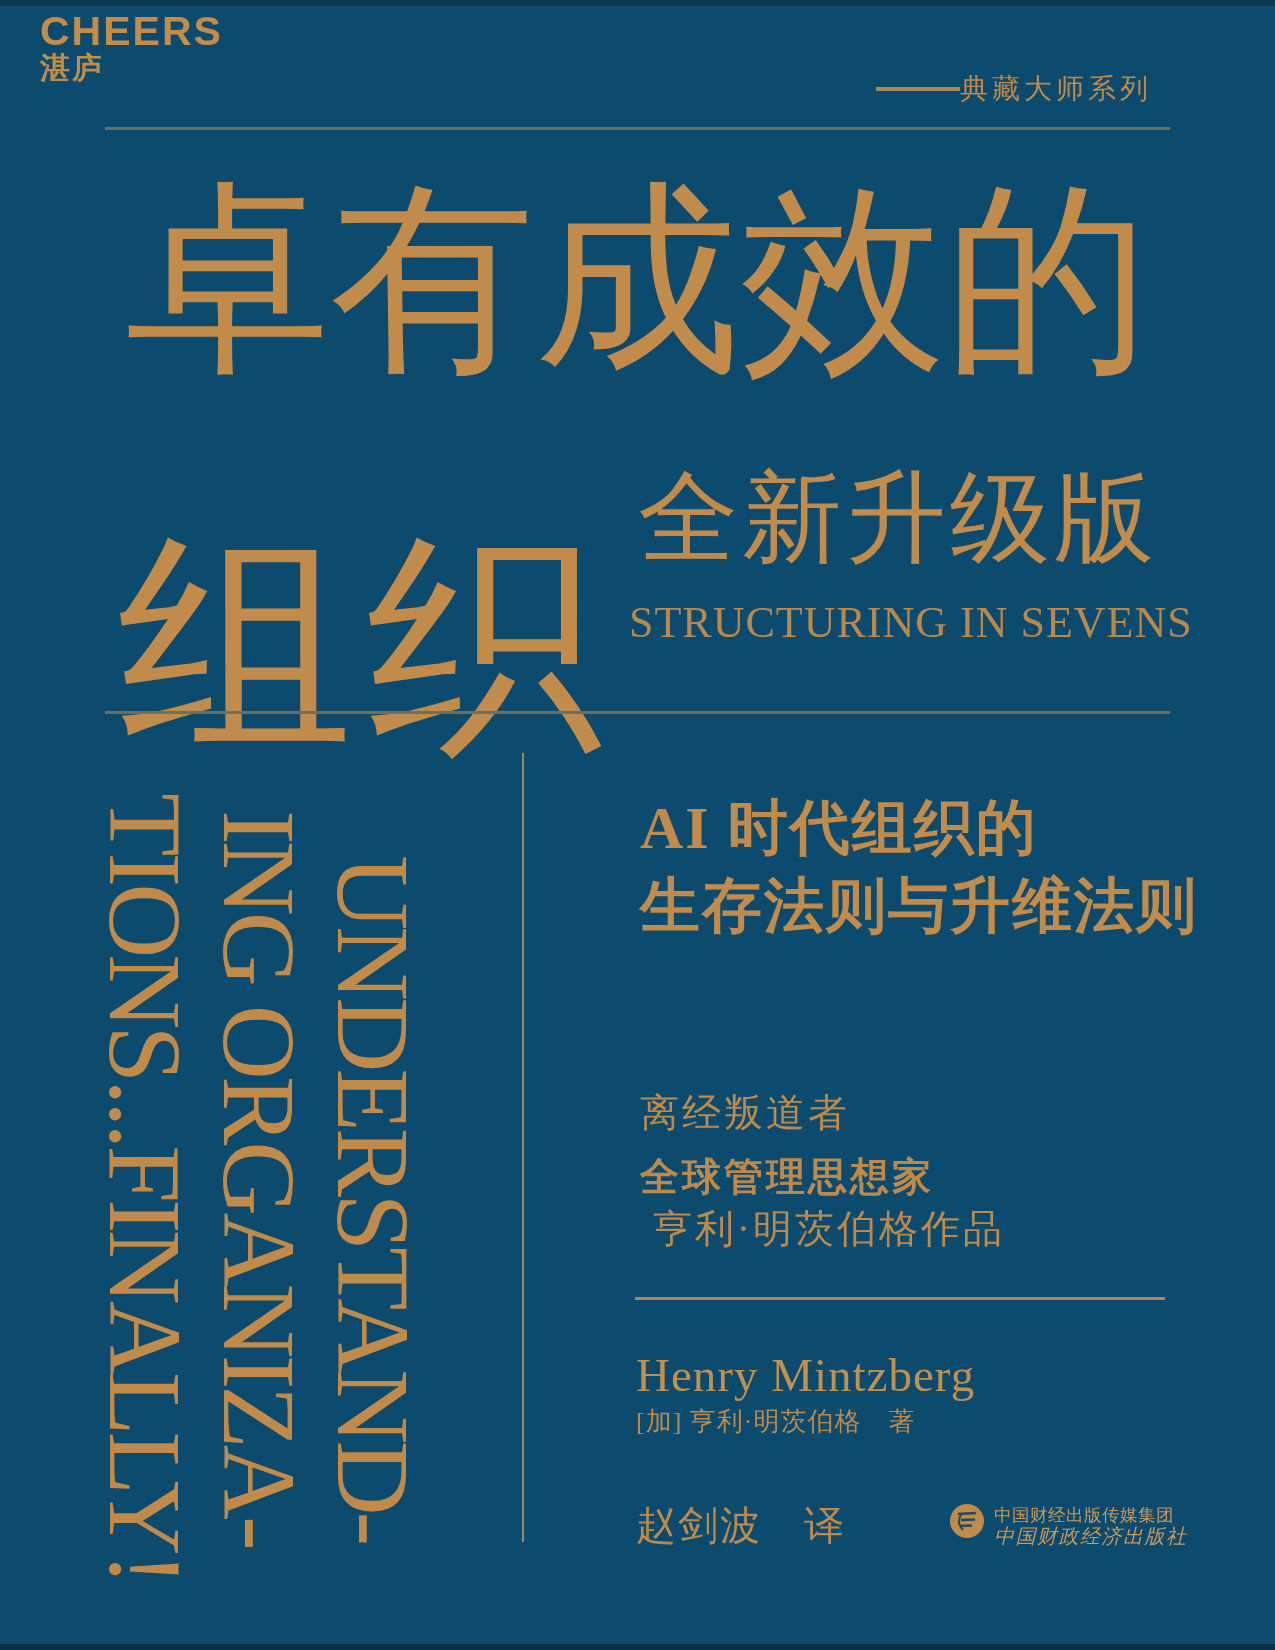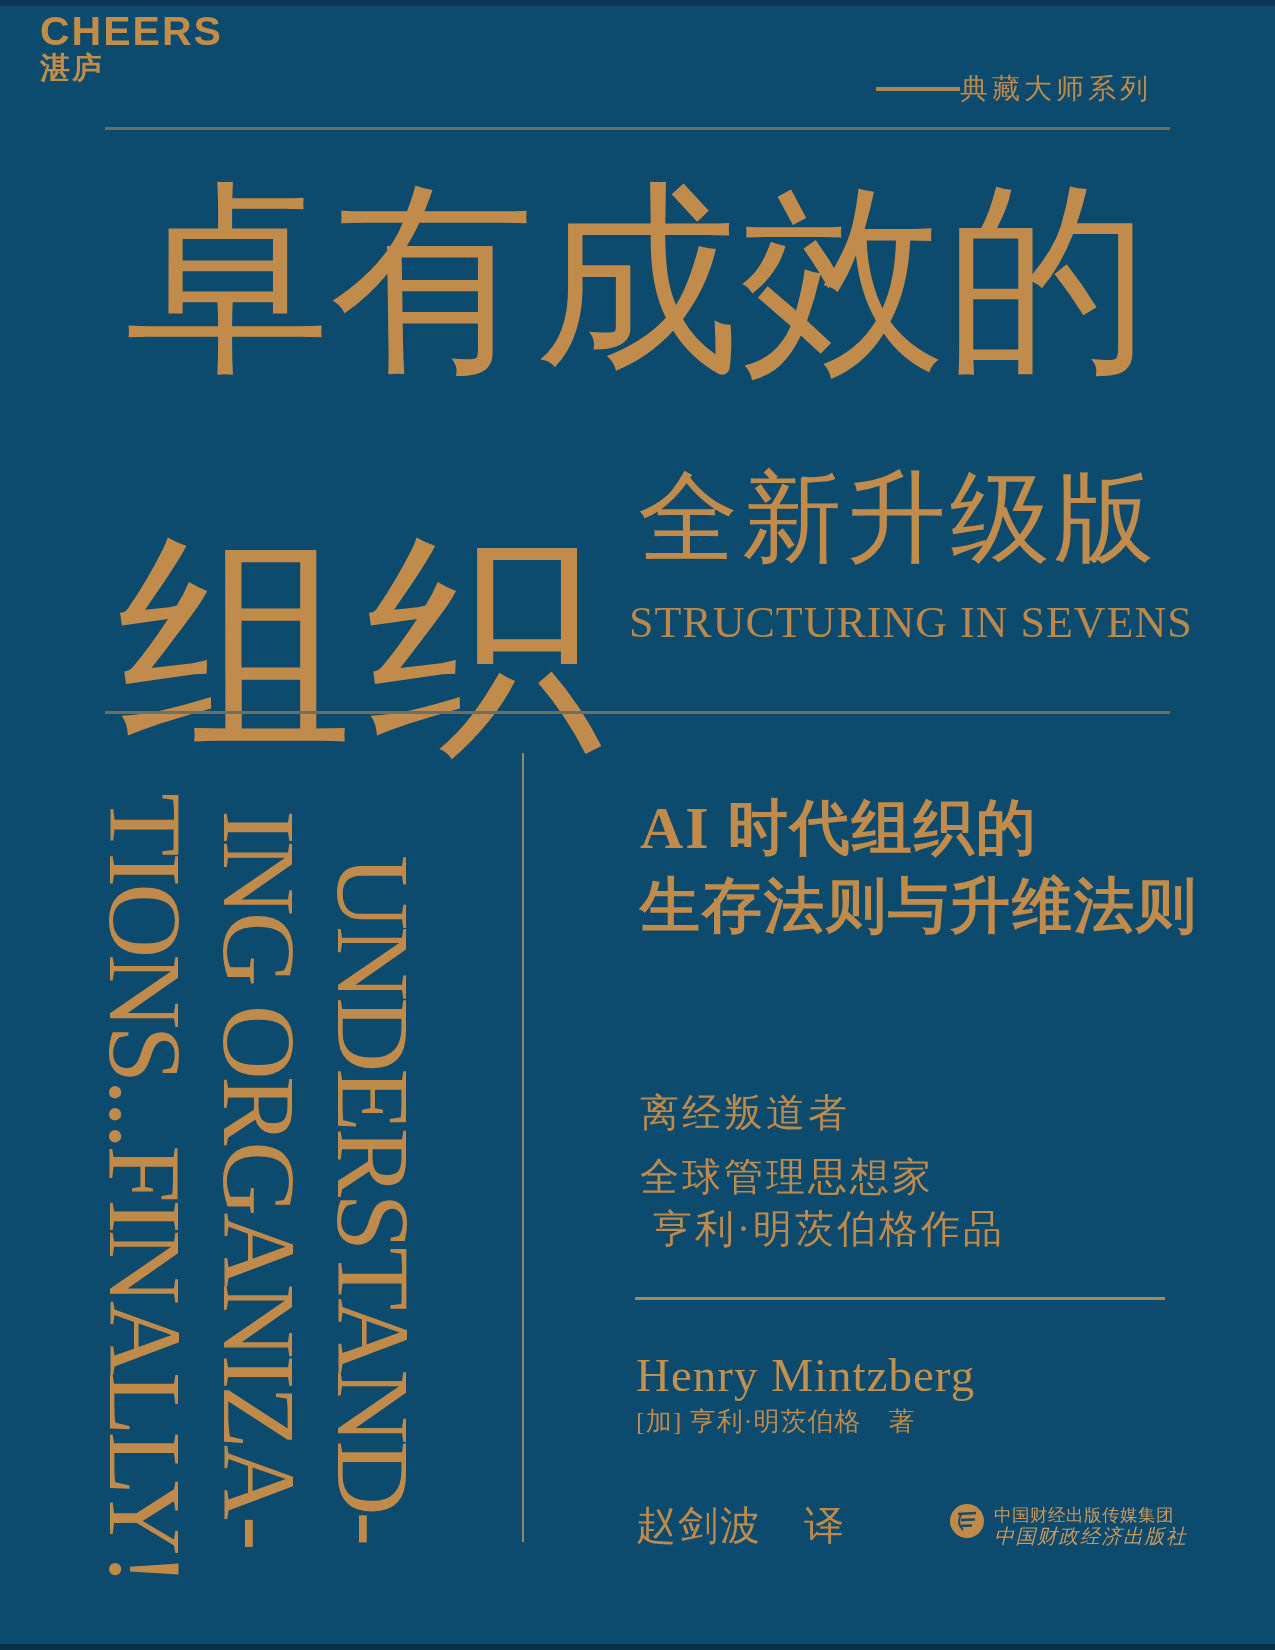--- a/index.html
+++ b/index.html
@@ -39,21 +39,21 @@
     font-size:104px;line-height:114px;letter-spacing:-4px;color:#c08a4a;
     white-space:nowrap;}
   .vcol1{padding-top:105px;}
   .vcol2{padding-top:60px;}
   .vcol3{padding-top:43px;}
   
   .sub1{left:640px;top:788px;font-size:60px;letter-spacing:2px;font-weight:600;white-space:nowrap;text-align:right;}
   .sub2{left:640px;top:866px;font-size:60px;letter-spacing:2px;font-weight:600;white-space:nowrap;}
   .blurb{font-size:39px;letter-spacing:3px;color:#bd8a4c;white-space:nowrap;}
   .b1a{left:640px;top:1006px;} .b1b{left:640px;top:1086px;}
-  .b2a{left:640px;top:1150px;} .b2b{left:640px;top:1202px;margin-left:13px;}
+  .b2a{left:640px;top:1150px;font-weight:bold;} .b2b{left:640px;top:1202px;margin-left:13px;}
   .author-en{left:636px;top:1348px;font-size:47px;letter-spacing:1px;color:#c1914f;white-space:nowrap;}
   .author-cn{left:636px;top:1404px;font-size:26px;letter-spacing:1px;color:#bd8a4c;white-space:nowrap;font-family:Liberation Serif, serif;}
   .translator{left:636px;top:1498px;font-size:40px;letter-spacing:2px;color:#bd8a4c;white-space:nowrap;}
   
   .pub-logo{left:949px;top:1503px;width:36px;height:36px;}
   .pub-group{left:994px;top:1503px;font-size:17.5px;letter-spacing:0.5px;color:#c9995c;white-space:nowrap;}
   .pub-house{left:994px;top:1523px;font-size:20px;font-style:italic;
     letter-spacing:1.5px;color:#c9995c;white-space:nowrap;}
   
   .edge{left:0;width:1275px;height:6px;background:rgba(5,22,32,0.35);}

